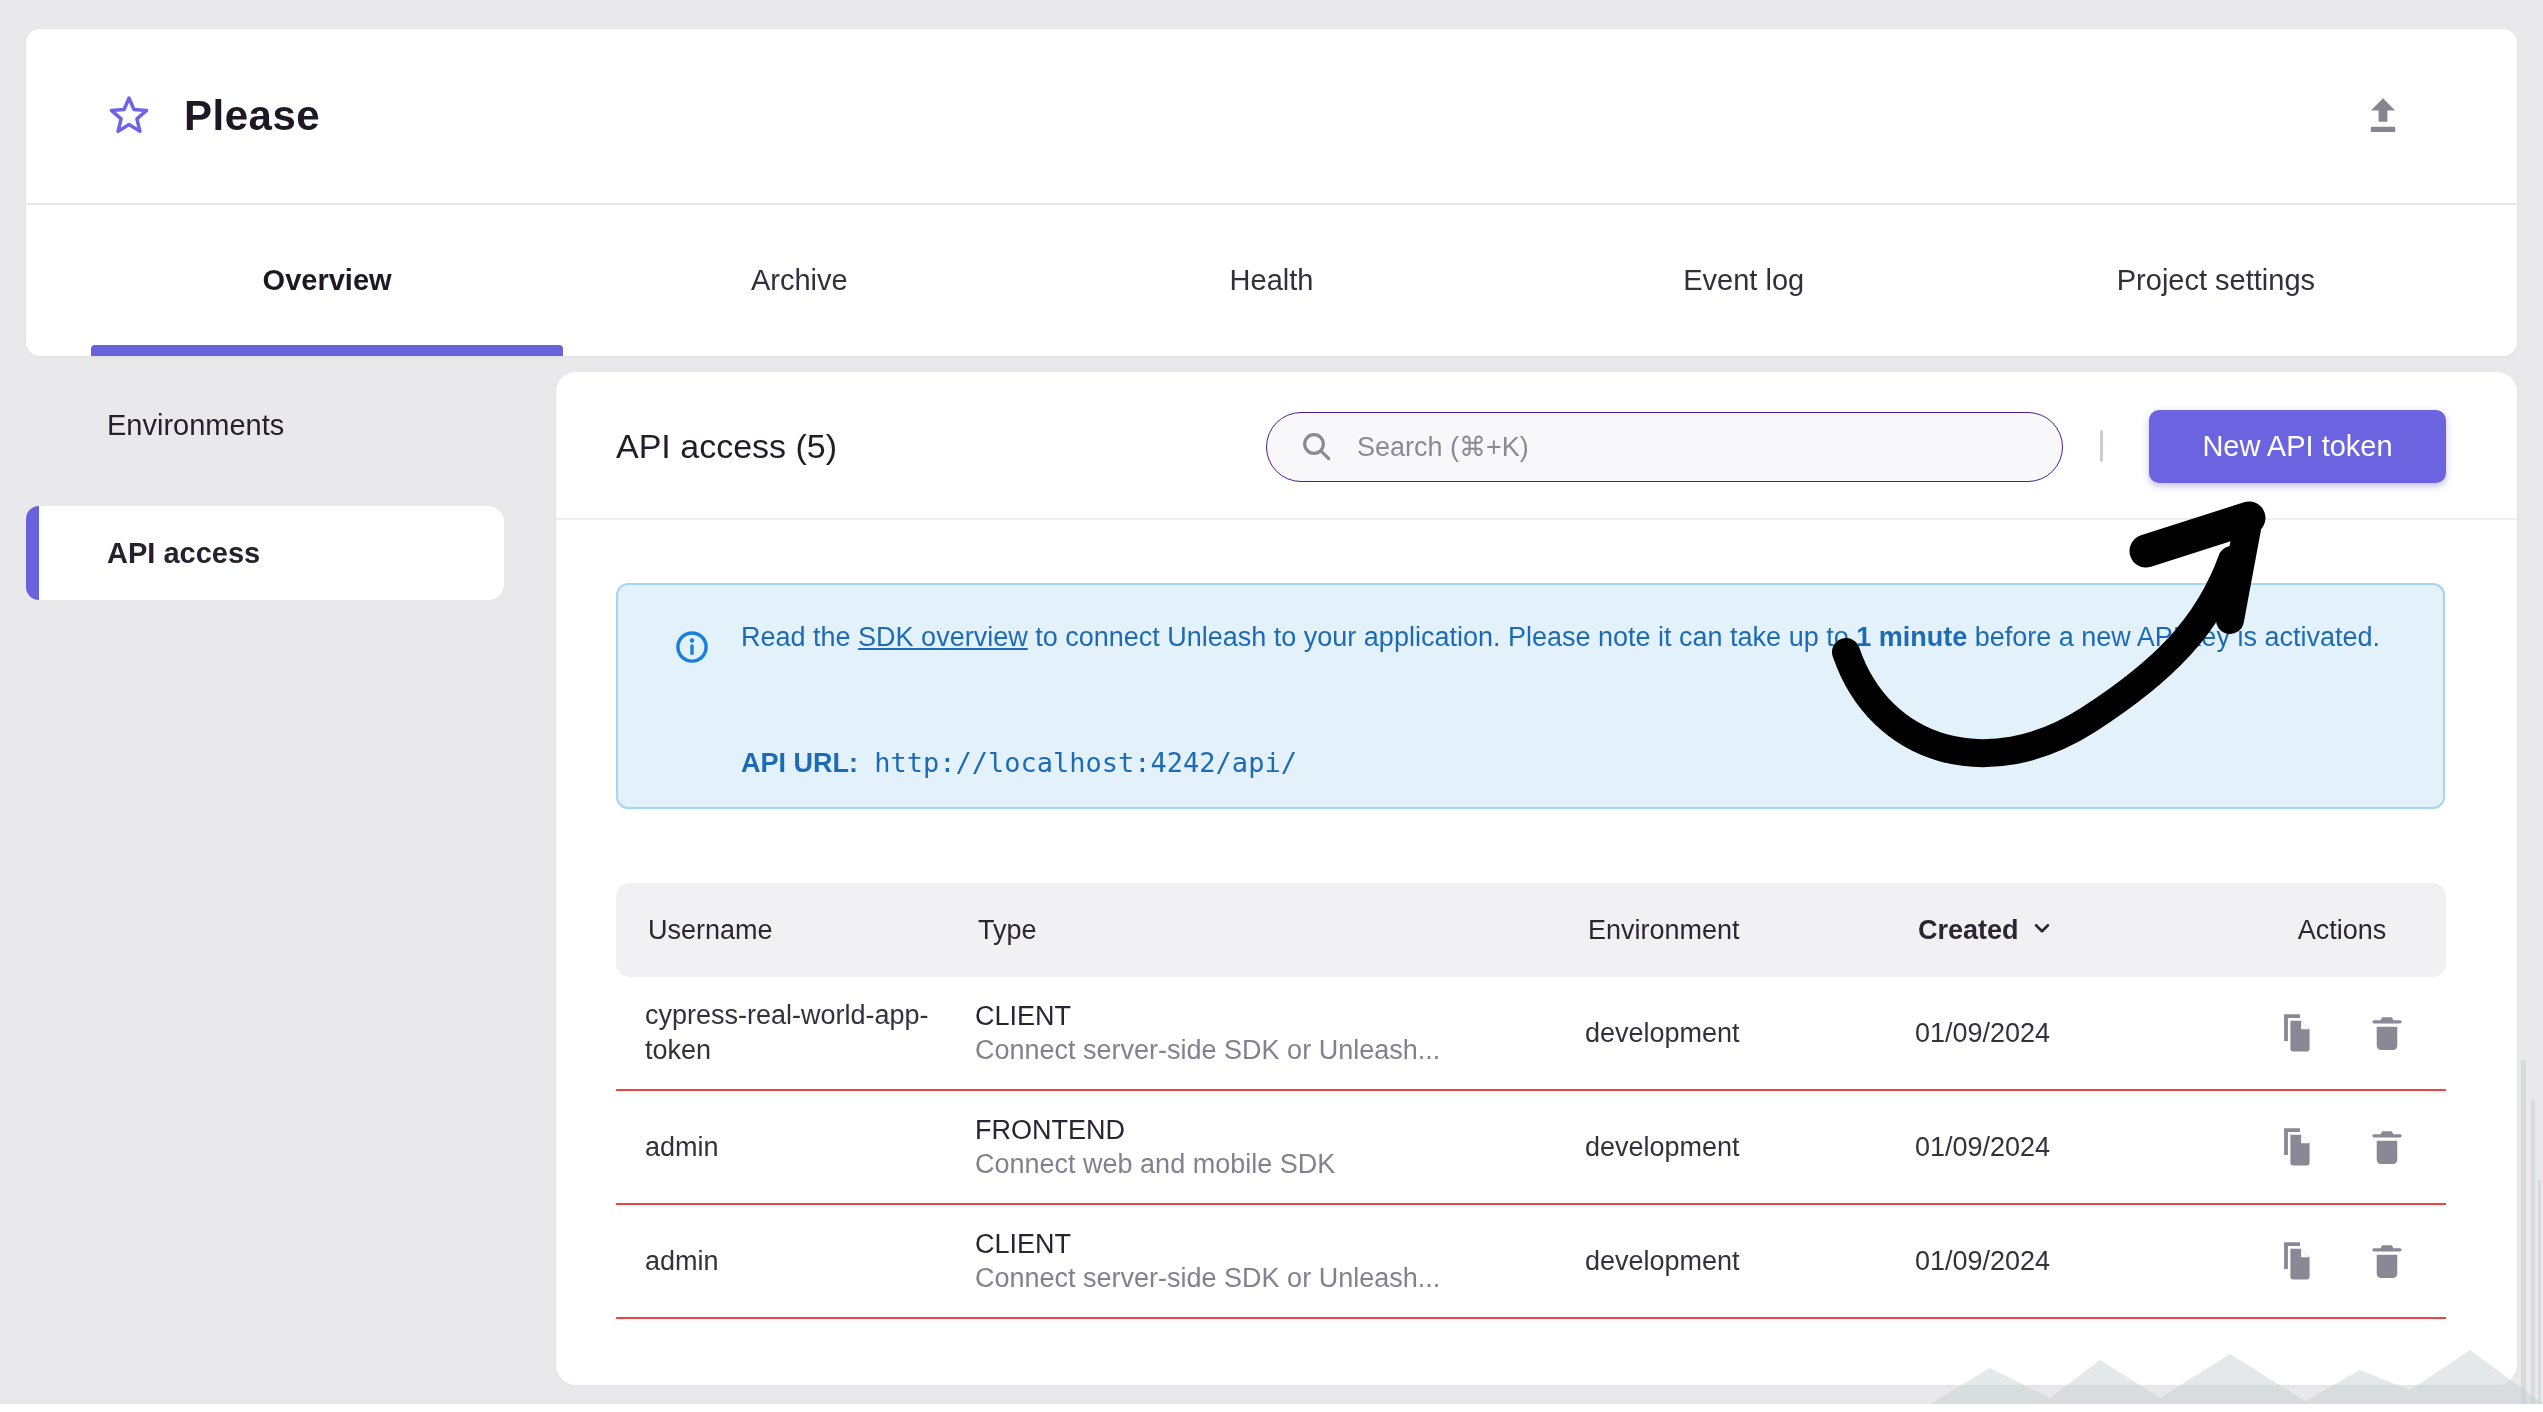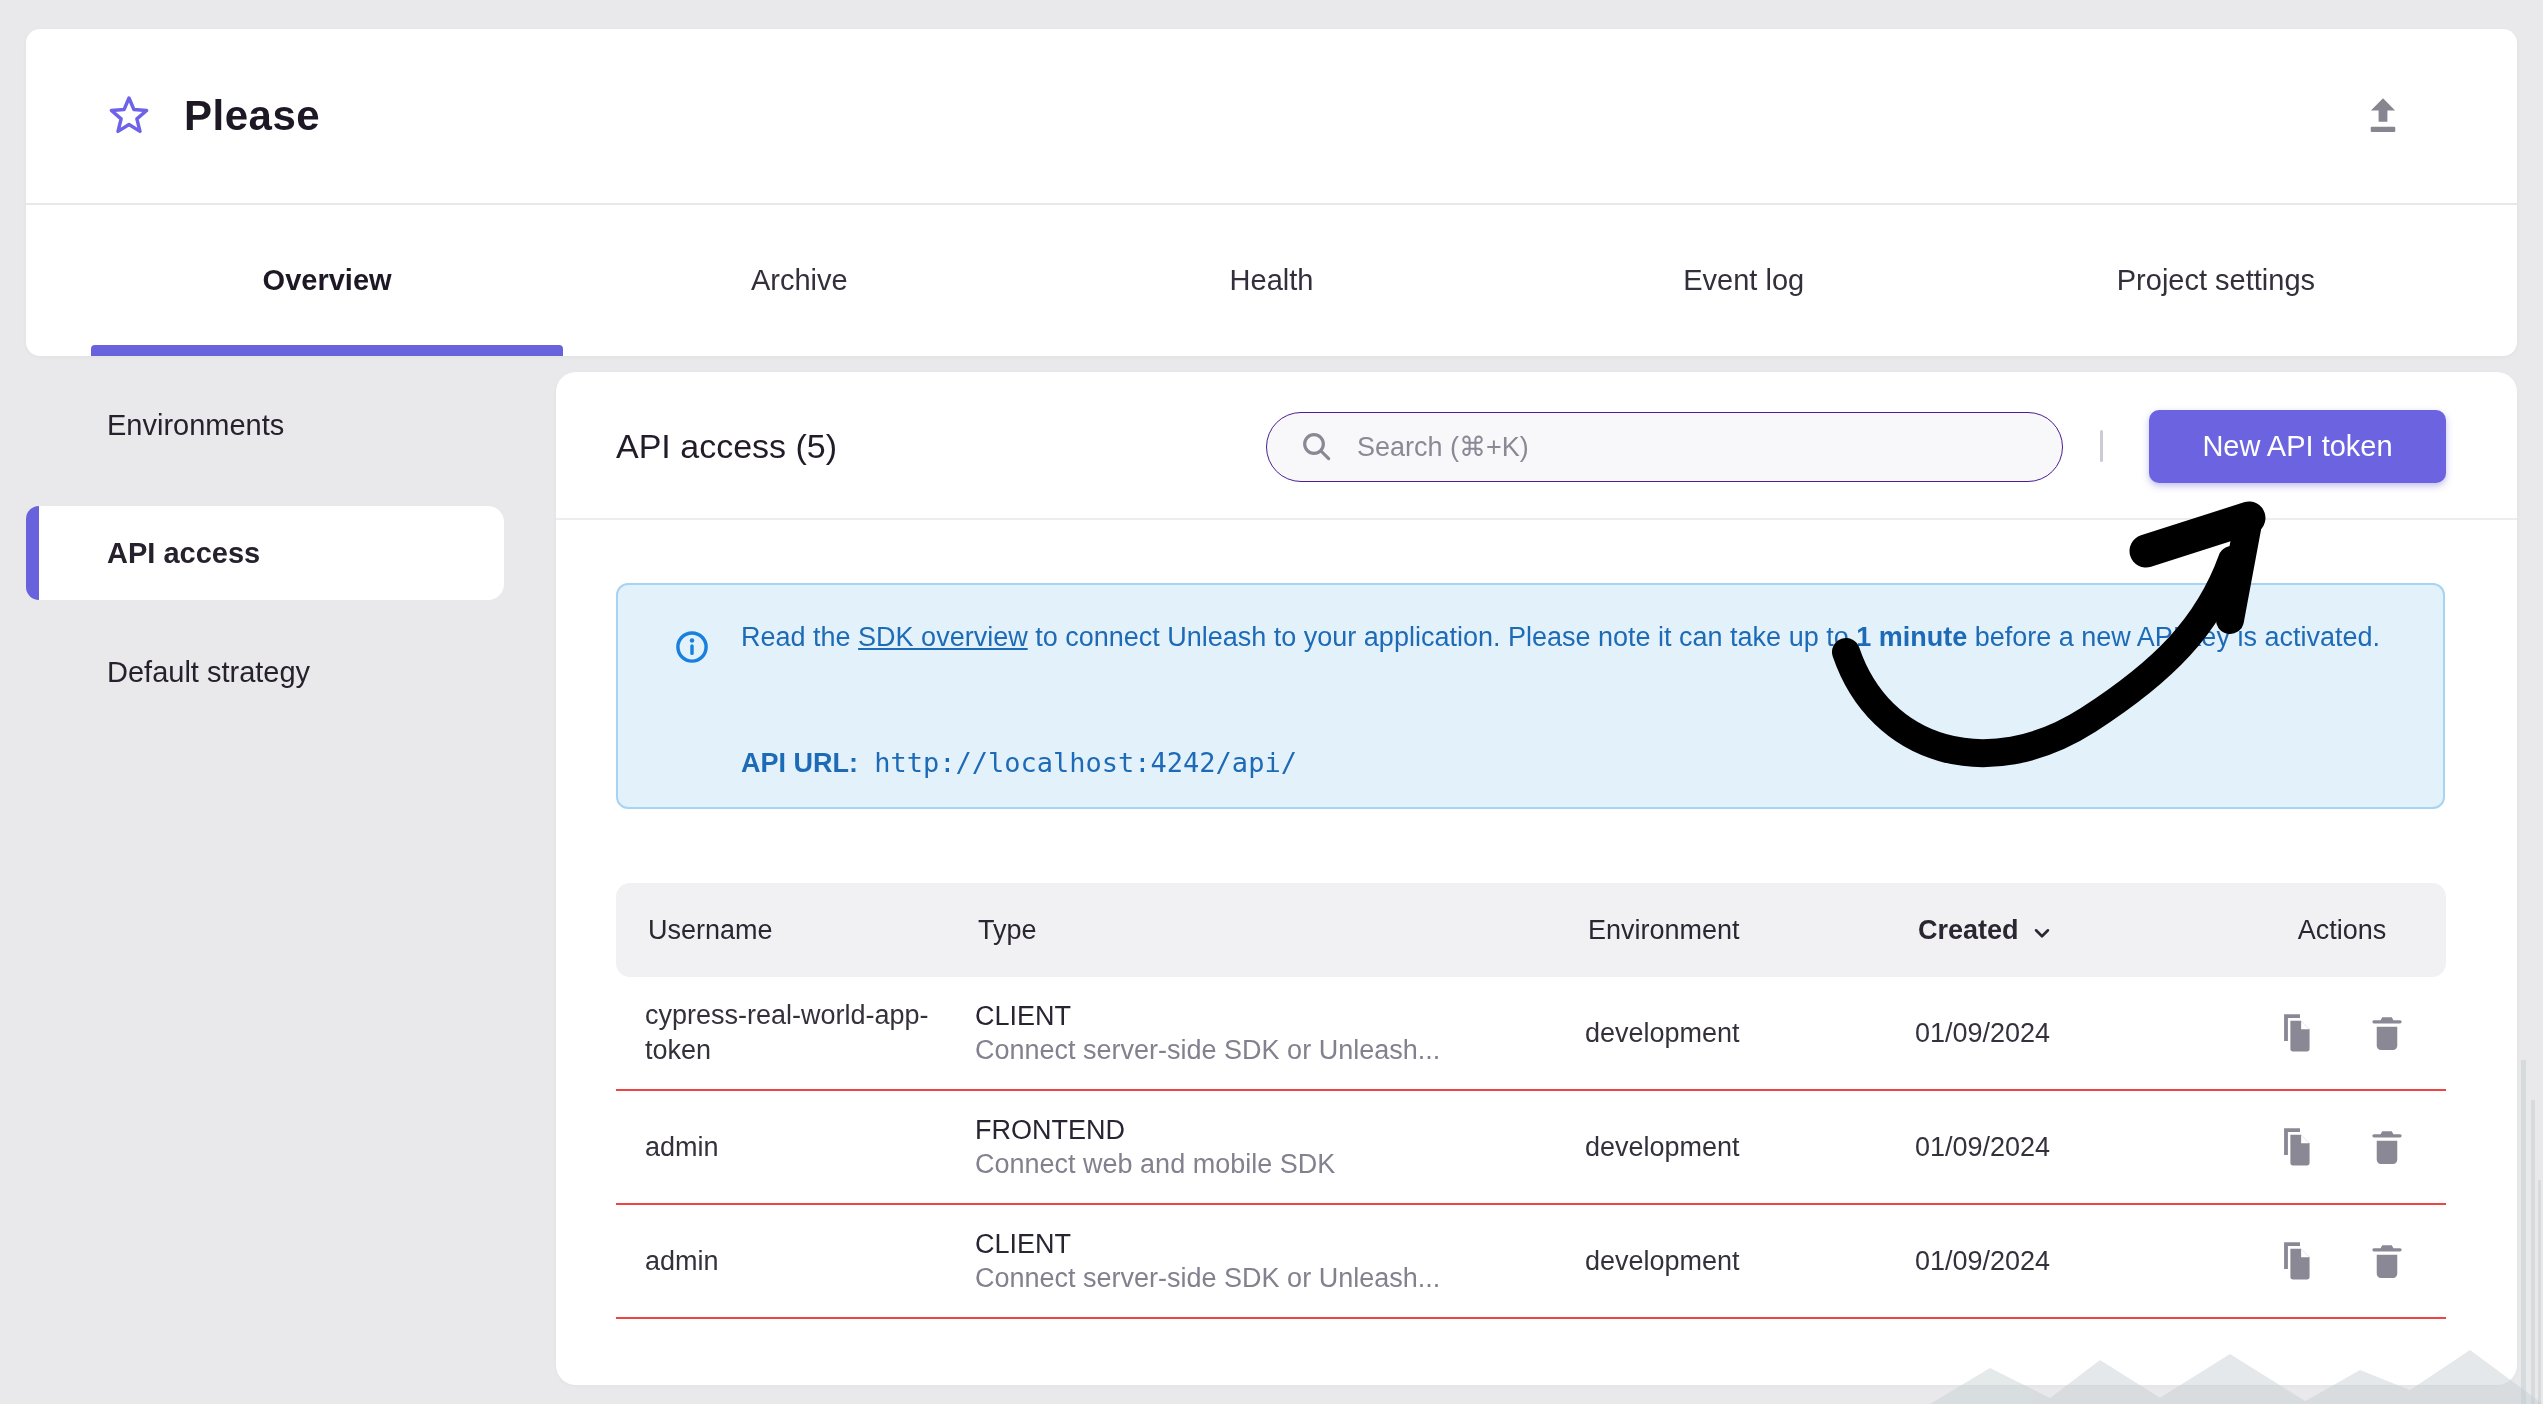--- a/index.html
+++ b/index.html
@@ -51,21 +51,21 @@
   .alert-link{text-decoration:underline;color:#1d6bb7;cursor:pointer;}
   .alert-bold{font-weight:bold;}
   .api-url-line{position:absolute;left:123px;top:162px;font-size:27px;color:#1d6bb7;}
   .api-url-label{font-weight:bold;}
   .api-url{font-family:"DejaVu Sans Mono",monospace;font-size:27px;color:#1d6bb7;}
 
   
   .tbl{position:absolute;left:60px;top:511px;width:1830px;}
   .t-grid{display:grid;grid-template-columns:330px 610px 330px 346px 1fr;align-items:center;padding-left:29px;}
   .t-header{height:94px;background:#f1f1f3;border-radius:14px;font-size:27px;color:#2b2732;padding-left:32px;}
-  .t-header .sort{font-weight:bold;display:flex;align-items:flex-end;gap:10px;cursor:pointer;}
+  .t-header .sort{font-weight:bold;display:flex;align-items:flex-start;gap:10px;cursor:pointer;}
   .t-row{height:112px;border-bottom:2px solid #ef4444;font-size:27px;color:#35313c;}
   .cell-user{line-height:35px;word-break:break-word;padding-right:40px;}
   .cell-type .tname{font-weight:500;color:#292432;line-height:34px;}
   .cell-type .tdesc{color:#83818e;line-height:34px;}
   .cell-actions{display:flex;justify-content:center;gap:46px;padding-right:26px;}
   .icon-btn{width:46px;height:46px;background:none;border:none;padding:0;cursor:pointer;display:flex;align-items:center;justify-content:center;}
 
   
   .arrow-overlay{position:absolute;left:0;top:0;pointer-events:none;z-index:50;}
   .bg-art{position:absolute;pointer-events:none;}
@@ -111,23 +111,20 @@
         </div>
     </div>
   </div>
 
   <div class="side-item" style="top:378px">
     <span>Environments</span>
   </div>
   <div class="side-item active" style="top:506px">
     <div class="side-accent"></div>
     <span>API access</span>
-  </div>
-  <div class="side-item" style="top:625px">
-    <span>Default strategy</span>
   </div>
 
   <div class="panel">
     <div class="panel-title">API access (5)</div>
 
     <div class="search-box">
       <svg width="40" height="40" viewBox="0 0 24 24" fill="none" stroke="#8a8894" stroke-width="1.9">
         <circle cx="10.2" cy="10.2" r="5.6"></circle>
         <line x1="14.4" y1="14.4" x2="19" y2="19" stroke-linecap="round"></line>
       </svg>

